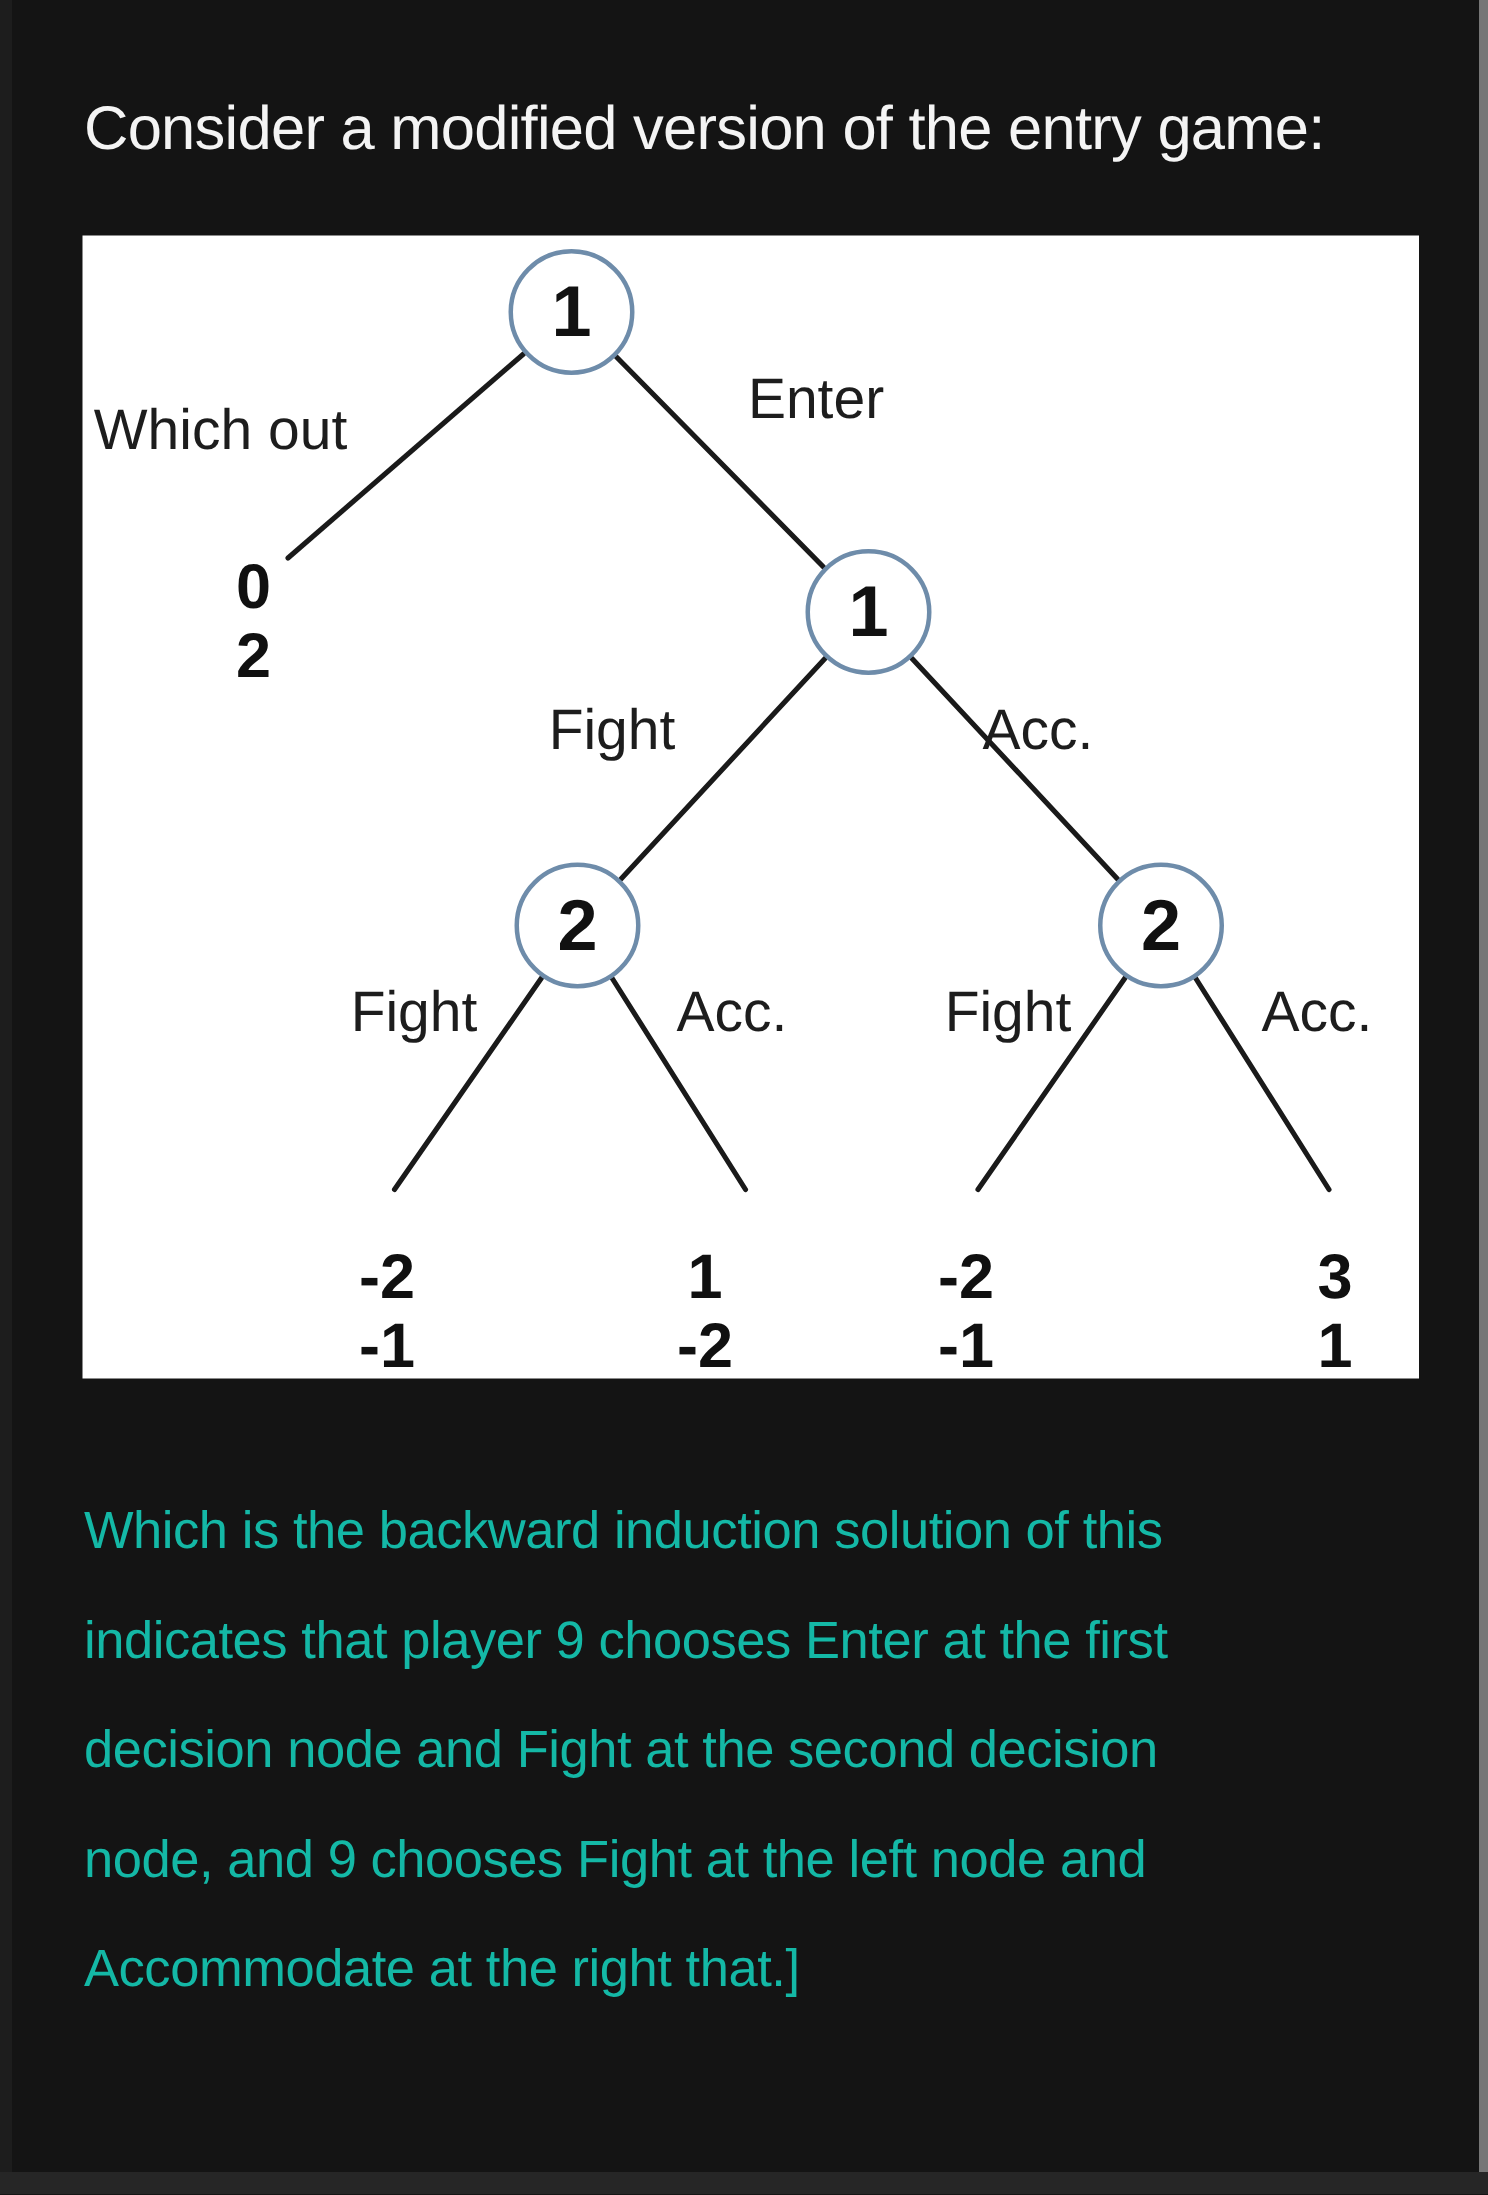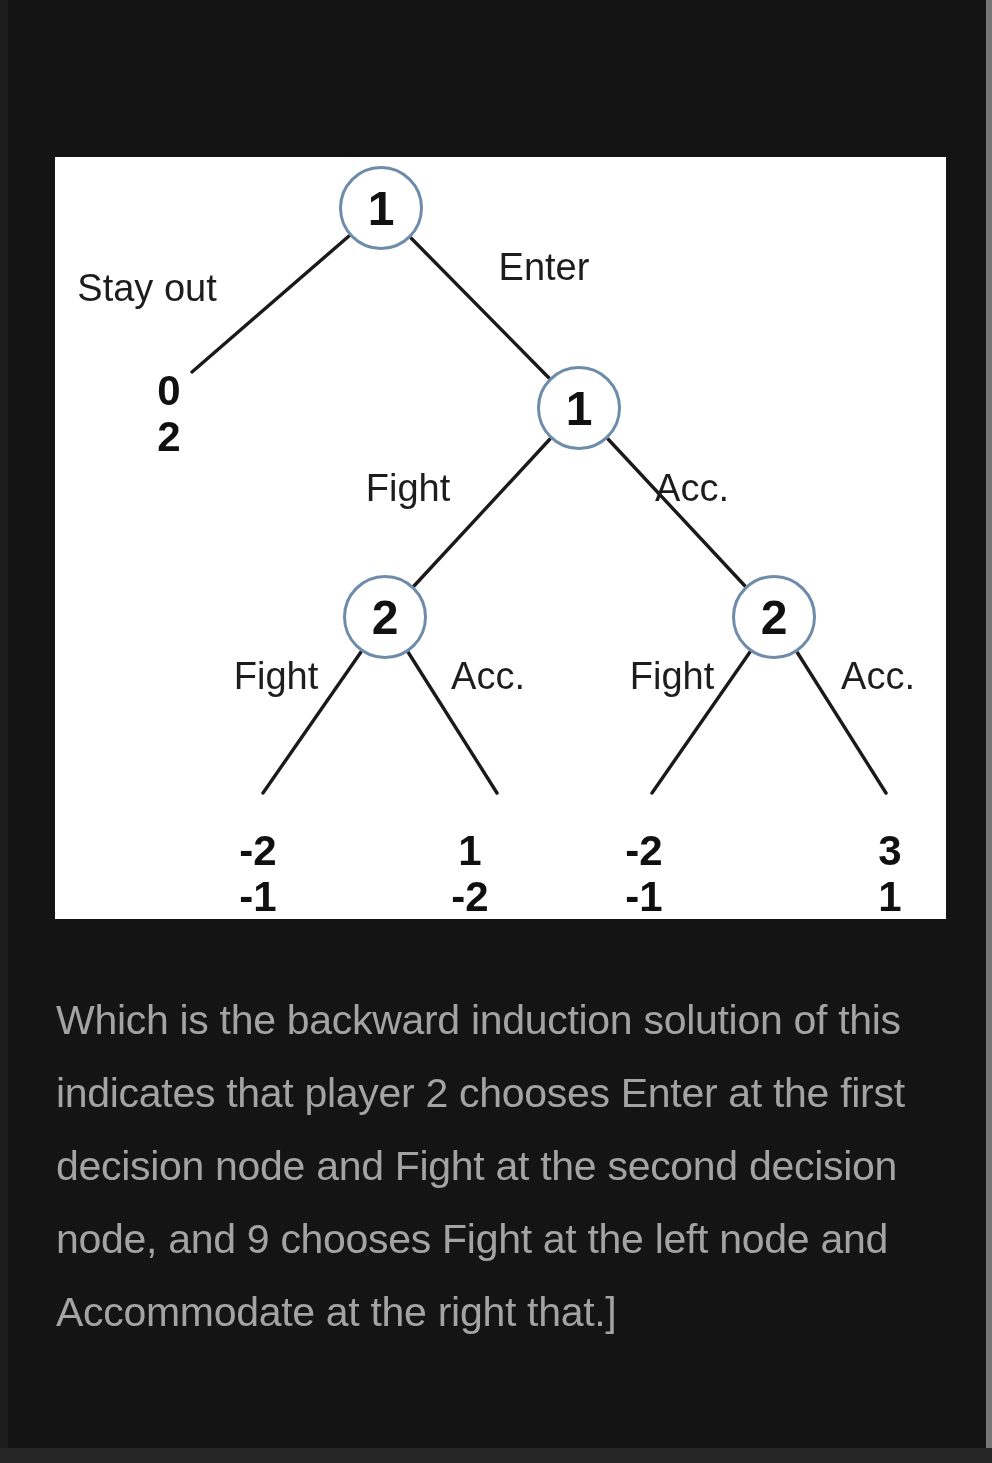--- a/index.html
+++ b/index.html
@@ -45,53 +45,54 @@
     color: #1d1d1d; font-size: 38px; white-space: nowrap;
   }
   .payoff {
     position: absolute; transform: translate(-50%, -50%);
     color: #101010; font-size: 42px; font-weight: bold;
     line-height: 46px; text-align: center; white-space: nowrap;
   }
   
   .question {
     position: absolute; left: 56px; top: 984px; width: 905px;
-    color: #a3a3a3; font-size: 41px; line-height: 73px;
+    color: #14b8a6; font-size: 35px; line-height: 73px;
     letter-spacing: -0.3px;
   }
   .question-line { white-space: pre-wrap; }
 </style>
 </head>
 <body>
 
 <div class="page">
 
   <div class="edge-strip-left"></div>
 
+  <div class="title">Consider a modified version of the entry game:</div>
 
   <div class="figure">
     <svg width="891" height="762" viewBox="0 0 891 762">
       <g stroke="#1a1a1a" stroke-width="3.4" stroke-linecap="round">
         <line x1="294" y1="79" x2="137" y2="215"></line>
         <line x1="356" y1="81" x2="494" y2="221"></line>
         <line x1="495" y1="282" x2="359" y2="429"></line>
         <line x1="553" y1="282" x2="690" y2="429"></line>
         <line x1="306" y1="495" x2="208" y2="636"></line>
         <line x1="353" y1="495" x2="442" y2="636"></line>
         <line x1="695" y1="495" x2="597" y2="636"></line>
         <line x1="742" y1="495" x2="831" y2="636"></line>
       </g>
     </svg>
 
     <div class="node" style="left:284px; top:9px;">1</div>
     <div class="node" style="left:482px; top:209px;">1</div>
     <div class="node" style="left:288px; top:418px;">2</div>
     <div class="node" style="left:677px; top:418px;">2</div>
 
-    <div class="edge-label" style="left:92px;  top:131px;">Stay out</div>
+    <div class="edge-label" style="left:92px;  top:131px;">Which out</div>
     <div class="edge-label" style="left:489px; top:110px;">Enter</div>
     <div class="edge-label" style="left:353px; top:331px;">Fight</div>
     <div class="edge-label" style="left:637px; top:331px;">Acc.</div>
     <div class="edge-label" style="left:221px; top:519px;">Fight</div>
     <div class="edge-label" style="left:433px; top:519px;">Acc.</div>
     <div class="edge-label" style="left:617px; top:519px;">Fight</div>
     <div class="edge-label" style="left:823px; top:519px;">Acc.</div>
 
     <div class="payoff" style="left:114px; top:257px;">
       <div>0</div>
@@ -110,21 +111,21 @@
       <div>-1</div>
     </div>
     <div class="payoff" style="left:835px; top:717px;">
       <div>3</div>
       <div>1</div>
     </div>
   </div>
 
   <div class="question">
     <div class="question-line">Which is the backward induction solution of this</div>
-    <div class="question-line">indicates that player 2 chooses Enter at the first</div>
+    <div class="question-line">indicates that player 9 chooses Enter at the first</div>
     <div class="question-line">decision node and Fight at the second decision</div>
     <div class="question-line">node, and 9 chooses Fight at the left node and</div>
     <div class="question-line">Accommodate at the right that.]</div>
   </div>
 
   <div class="edge-strip-bottom"></div>
   <div class="scrollbar-thumb"></div>
 
 </div>
 

